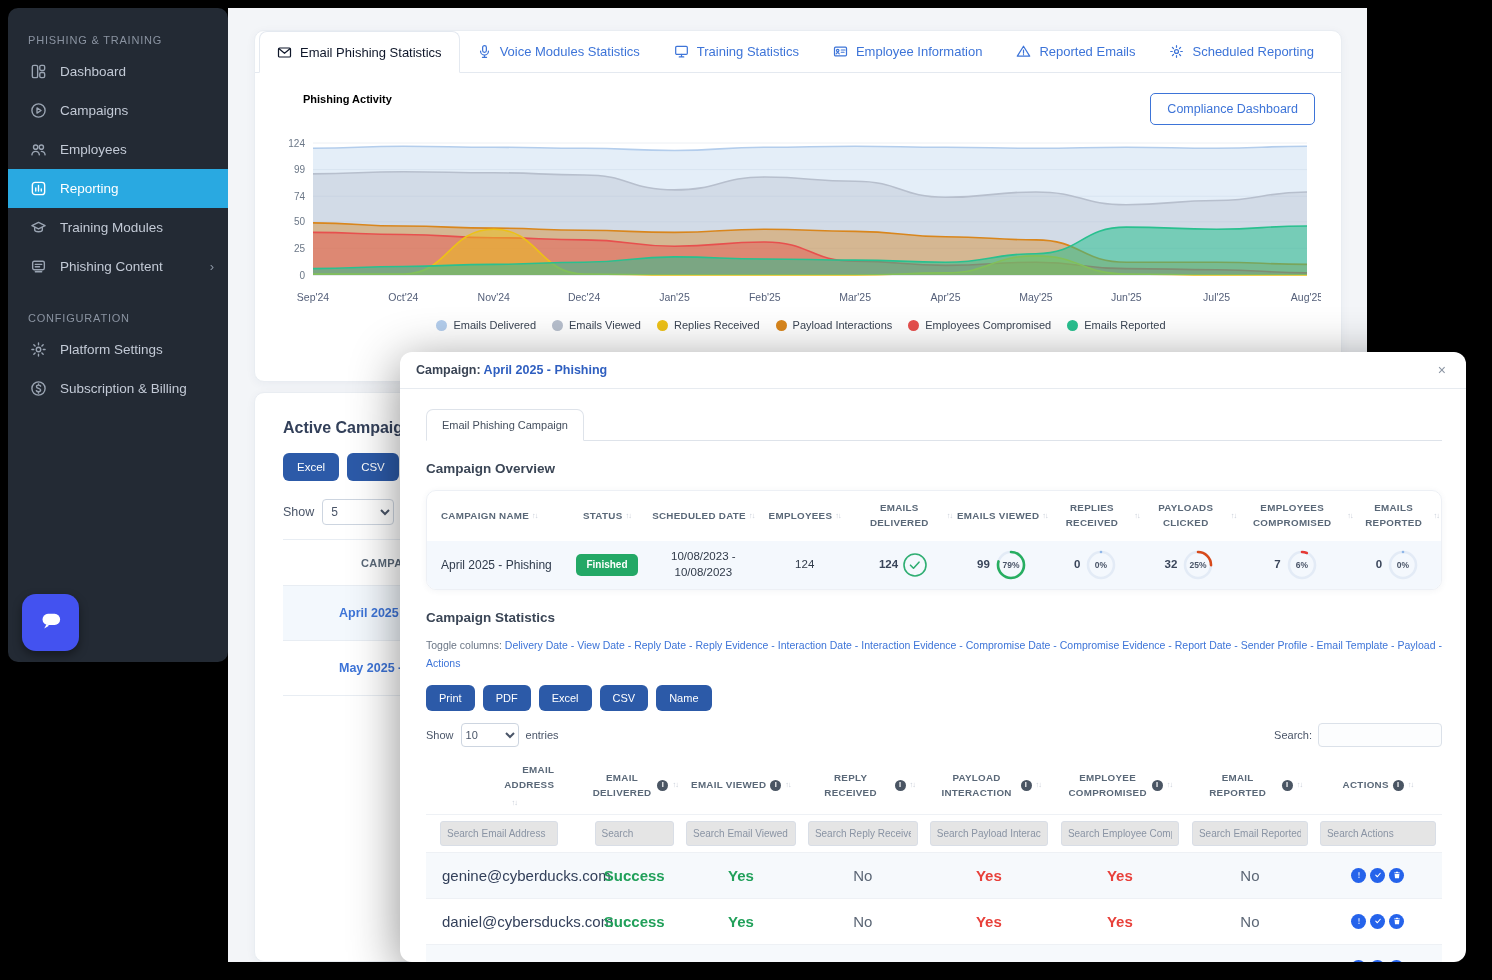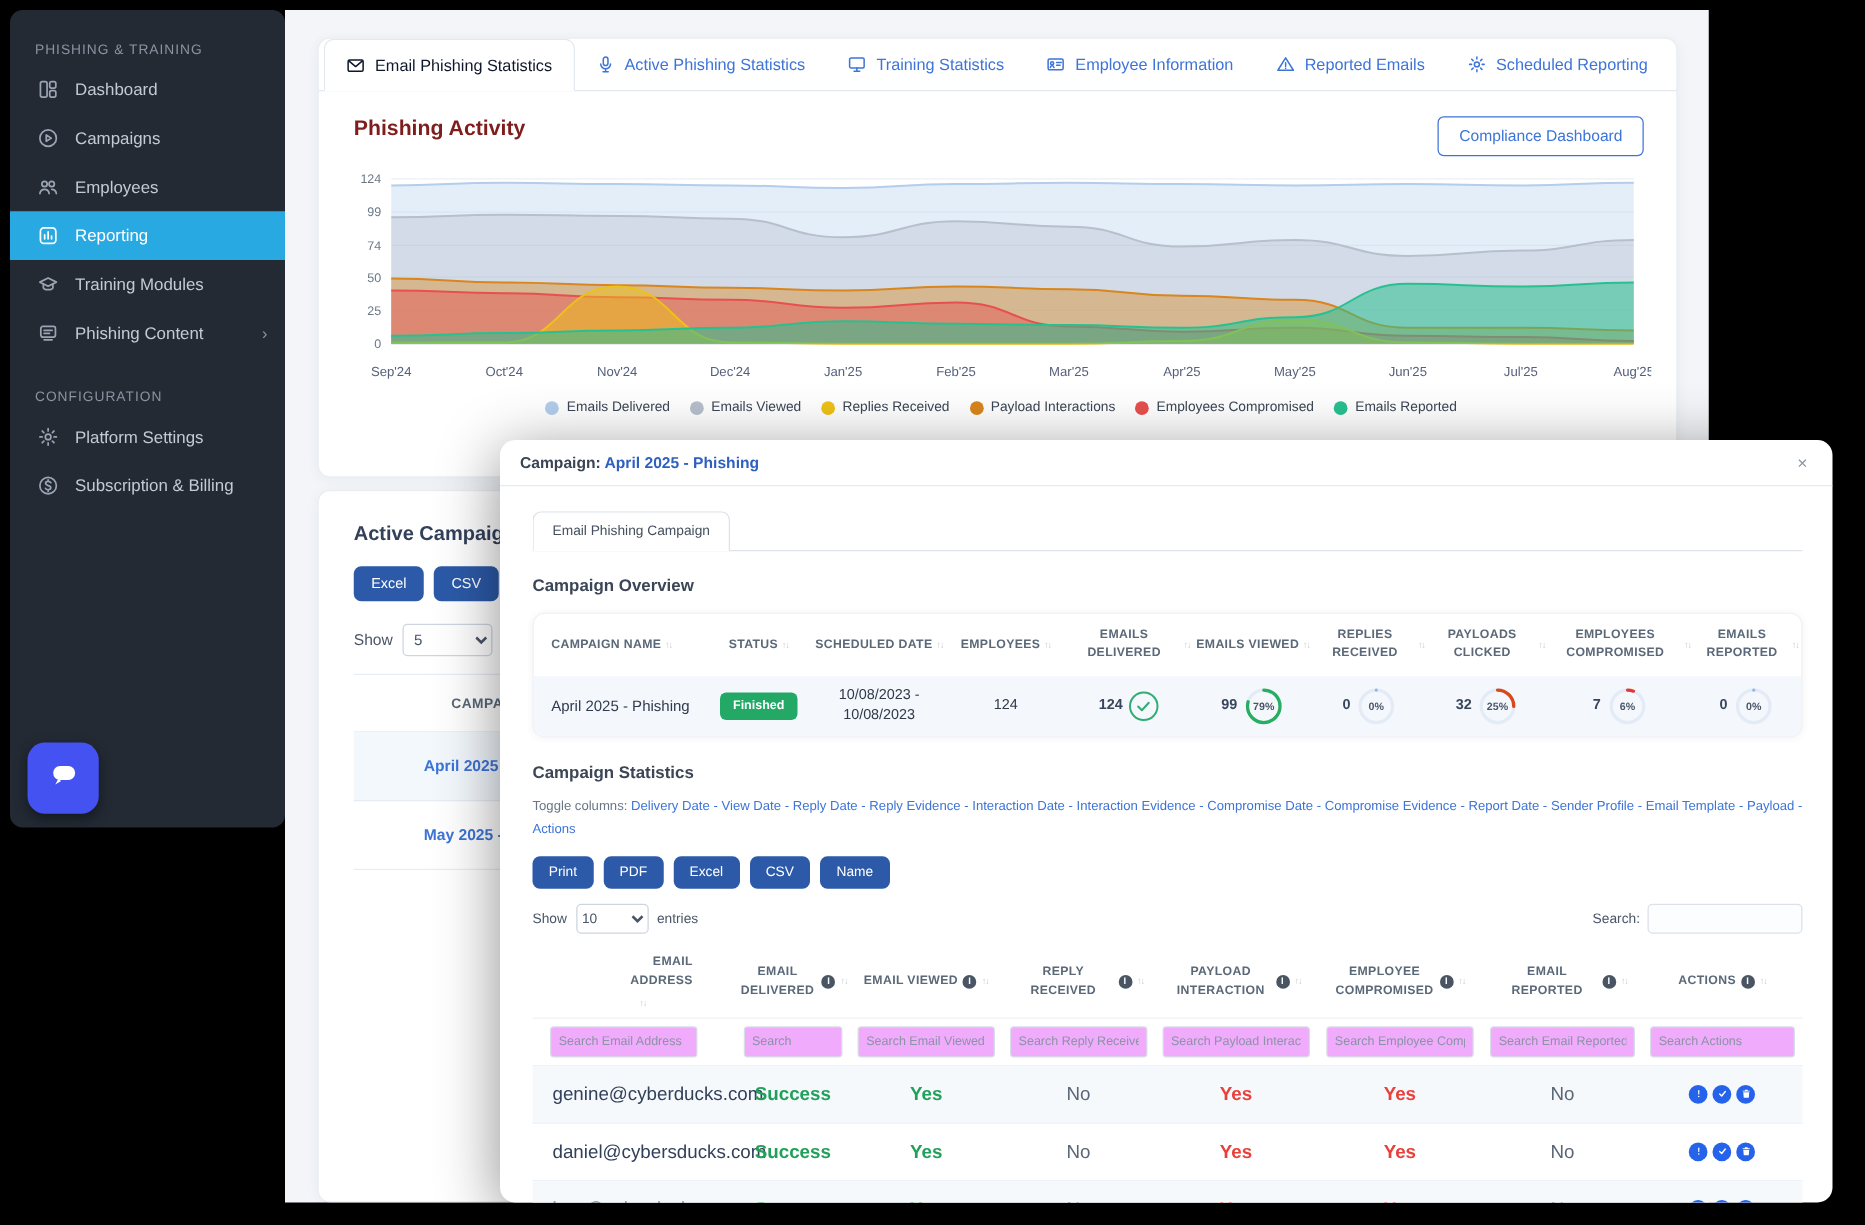--- a/index.html
+++ b/index.html
@@ -24,21 +24,21 @@
   .card2 { left:26px; top:384px; width:1088px; height:570px; padding:26px 28px; }
 
   
   .tabbar { display:flex; align-items:stretch; height:42px; border-bottom:1px solid #e4e9f0; padding:0 4px; }
   .tab { display:flex; align-items:center; gap:8px; padding:0 17px; font-size:13px; color:#3d74d8; cursor:pointer; white-space:nowrap; }
   .tab .t-icon { width:15px; height:15px; display:flex; align-items:center; justify-content:center; }
   .tab .t-icon svg { width:15px; height:15px; }
   .tab.active { color:#0f172a; background:#fff; border:1px solid #e4e9f0; border-bottom:1px solid #fff; border-radius:8px 8px 0 0; margin-bottom:-1px; }
 
   .card1-head { display:flex; justify-content:space-between; align-items:flex-start; padding:20px 26px 0 28px; }
-  .h-title { font-size:17px; font-weight:600; color:#7f1d1d; }
+  .h-title { font-size:11px; font-weight:600; color:#000000;margin-left:20px; }
   .btn-outline { border:1px solid #3d74d8; color:#3d74d8; background:#fff; font-size:12.5px; padding:8px 16px; border-radius:5px; cursor:pointer; font-family:inherit; }
 
   .chart-wrap { padding:10px 10px 0 16px; }
   .legend { display:flex; justify-content:center; gap:16px; margin-top:2px; }
   .leg-item { display:flex; align-items:center; gap:6px; font-size:11px; color:#3b4554; }
   .leg-dot { width:11px; height:11px; border-radius:50%; flex:none; }
 
   
   .h2 { font-size:16px; font-weight:600; color:#33405a; }
   .btn-row { display:flex; gap:8px; margin-top:16px; }
@@ -91,21 +91,21 @@
   .st-table { margin-top:10px; }
   .st-head, .st-filter, .st-row { display:grid; grid-template-columns:16% 9% 12% 12% 12.8% 13% 12.6% 12.6%; align-items:center; }
   .st-head { min-height:58px; border-bottom:1px solid #eef1f5; }
   .st-h { font-size:9.8px; font-weight:bold; color:#5a6878; text-transform:uppercase; letter-spacing:.3px; text-align:center; line-height:1.6; display:flex; align-items:center; justify-content:center; gap:4px; padding:4px 2px; }
   .st-h .lbl { max-width:80px; }
   .st-h:first-child { justify-content:flex-start; padding-left:16px; text-align:right;flex-direction:column; }
   .info-i { display:inline-flex; width:11px; height:11px; border-radius:50%; background:#4a5563; color:#fff; font-size:7.5px; font-weight:bold; align-items:center; justify-content:center; font-style:normal; flex:none; }
   .st-filter { height:38px; border-bottom:1px solid #eef1f5; }
   .st-filter .fc { display:flex; justify-content:center; padding:0 6px; }
   .st-filter .fc:first-child { justify-content:flex-start; padding-left:14px; }
-  .st-filter input { width:100%; max-width:118px; height:25px; border:1px solid #d9dee6; border-radius:3px; font-size:10px; color:#5a6575; padding:0 6px; background:#f0abfc; font-family:inherit; }
+  .st-filter input { width:100%; max-width:118px; height:25px; border:1px solid #d9dee6; border-radius:3px; font-size:10px; color:#5a6575; padding:0 6px; background:#e5e5e5; font-family:inherit; }
   .st-filter input::placeholder { color:#8a94a4; }
   .st-row { height:46px; font-size:15px; border-bottom:1px solid #eef1f5; }
   .st-row.stripe { background:#f6f9fc; }
   .st-c { text-align:center; font-weight:600; }
   .st-c.email { text-align:left; padding-left:16px; color:#33405a; font-weight:normal; }
   .v-green { color:#21a05a; } .v-red { color:#e8403a; } .v-grey { color:#5b6675; font-weight:normal; }
   .act-c { display:flex; justify-content:center; gap:4px; }
   .act-ic { width:15px; height:15px; border-radius:50%; background:#2563eb; color:#fff; display:flex; align-items:center; justify-content:center; font-size:9px; font-weight:bold; cursor:pointer; }
   .act-ic svg { width:8px; height:8px; }
 
@@ -217,21 +217,21 @@
           </span>
           <span>Email Phishing Statistics</span>
         </div>
         <div class="tab">
           <span class="t-icon">
             <svg viewBox="0 0 16 16" fill="none" stroke="currentColor" stroke-width="1.3" stroke-linecap="round" stroke-linejoin="round">
               <rect x="6" y="1.8" width="4" height="7.2" rx="2"></rect>
               <path d="M3.8 7.6c0 2.3 1.9 4.2 4.2 4.2s4.2-1.9 4.2-4.2M8 11.8v2.4M5.8 14.2h4.4"></path>
             </svg>
           </span>
-          <span>Active Phishing Statistics</span>
+          <span>Voice Modules Statistics</span>
         </div>
         <div class="tab">
           <span class="t-icon">
             <svg viewBox="0 0 16 16" fill="none" stroke="currentColor" stroke-width="1.3" stroke-linecap="round" stroke-linejoin="round">
               <rect x="1.8" y="2.6" width="12.4" height="8.4" rx="1.2"></rect>
               <path d="M5.6 13.8h4.8M8 11v2.8"></path>
             </svg>
           </span>
           <span>Training Statistics</span>
         </div>

